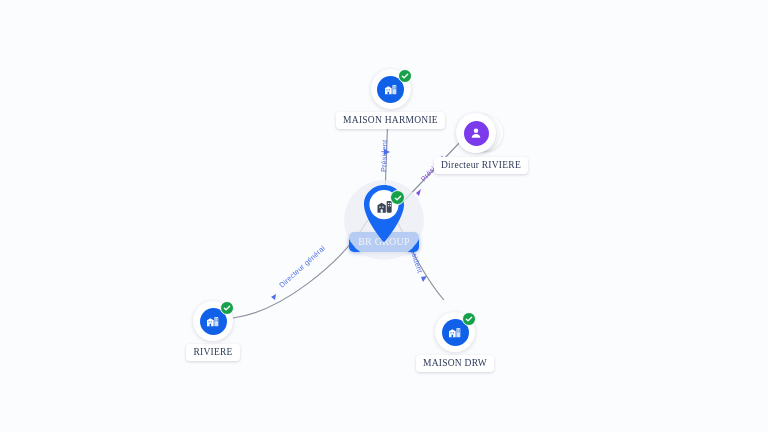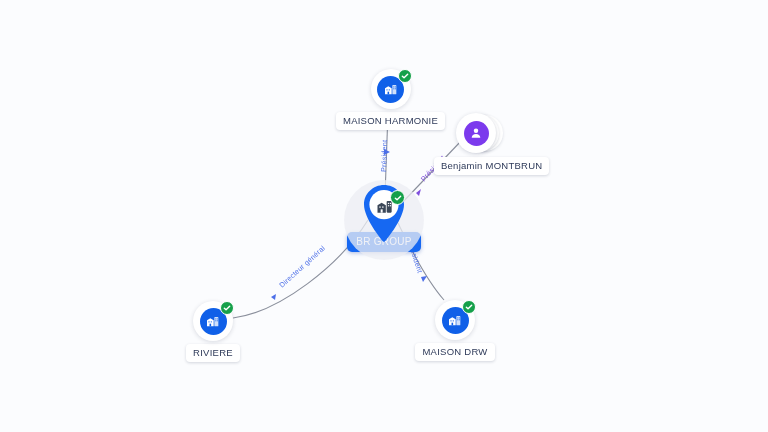--- a/index.html
+++ b/index.html
@@ -124,21 +124,21 @@
   .node-label {
     margin-top: 3px;
     background: #ffffff;
     color: #2e3a59;
     font-size: 9.5px;
     letter-spacing: .25px;
     padding: 3px 7px 4px 7px;
     border-radius: 4px;
     box-shadow: 0 1px 3px rgba(30,40,70,.18);
     white-space: nowrap;
-    font-family: Liberation Sans, sans-serif;
+    font-family: Liberation Serif, serif;
   }
   .node-label.primary {
     background: #1668f2;
     color: #ffffff;
     font-size: 10px;
     padding: 4px 9px 5px 9px;
     border-radius: 5px;
     box-shadow: 0 1px 4px rgba(20,60,170,.35);
   }
 </style>
@@ -197,21 +197,21 @@
       <div class="stack s1"></div>
       <div class="main">
         <div class="inner">
           <svg viewBox="0 0 24 24" fill="#ffffff">
             <circle cx="12" cy="8" r="3.8"></circle>
             <path d="M4.6 20c0-4.1 3.4-6.4 7.4-6.4s7.4 2.3 7.4 6.4z"></path>
           </svg>
         </div>
       </div>
     </div>
-    <div class="node-label" style="margin-top:4px;">Benjamin MONTBRUN</div>
+    <div class="node-label" style="margin-top:4px;">Directeur RIVIERE</div>
   </div>
 
   <div class="node" style="left:356px; top:182px; width:56px;">
     <div class="halo" style="left:-12px; top:-2px; width:80px; height:80px;"></div>
     <div class="pin-node">
       <svg class="pin-shape" viewBox="0 0 56 62">
         <path d="M28 3c-11 0-20 8.6-20 19.4 0 13.8 17 34.6 19 36.9a1.3 1.3 0 0 0 2 0c2-2.3 19-23.1 19-36.9C48 11.6 39 3 28 3z" fill="#1668f2"></path>
         <circle cx="28" cy="22.6" r="14.6" fill="#ffffff"></circle>
       </svg>
       <div class="pin-icon" style="left:18px; top:13px;">
@@ -253,21 +253,21 @@
       </div>
       <div class="badge" style="right:-1px; top:0px;">
         <svg viewBox="0 0 12 12">
             <path d="M2 6.2l2.6 2.6L10 3.4" stroke="#ffffff" stroke-width="2.1" fill="none" stroke-linecap="round" stroke-linejoin="round"></path>
           </svg>
       </div>
     </div>
     <div class="node-label">RIVIERE</div>
   </div>
 
-  <div class="node" style="left:419px; top:300px; width:72px;justify-content:flex-end;">
+  <div class="node" style="left:419px; top:312px; width:72px;justify-content:flex-end;">
     <div class="circle-node">
       <div class="inner">
         <svg viewBox="0 0 24 24" fill="none">
           <path d="M3 20V11l5-3 5 3v9" fill="#ffffff"></path>
           <rect x="14" y="6" width="6" height="14" rx="1" fill="#cfe0fb"></rect>
           <rect x="15.5" y="8.2" width="1.4" height="1.4" fill="#1060e8"></rect>
           <rect x="17.8" y="8.2" width="1.4" height="1.4" fill="#1060e8"></rect>
           <rect x="15.5" y="11" width="1.4" height="1.4" fill="#1060e8"></rect>
           <rect x="17.8" y="11" width="1.4" height="1.4" fill="#1060e8"></rect>
           <rect x="5.2" y="12.5" width="1.6" height="1.6" fill="#1060e8"></rect>

